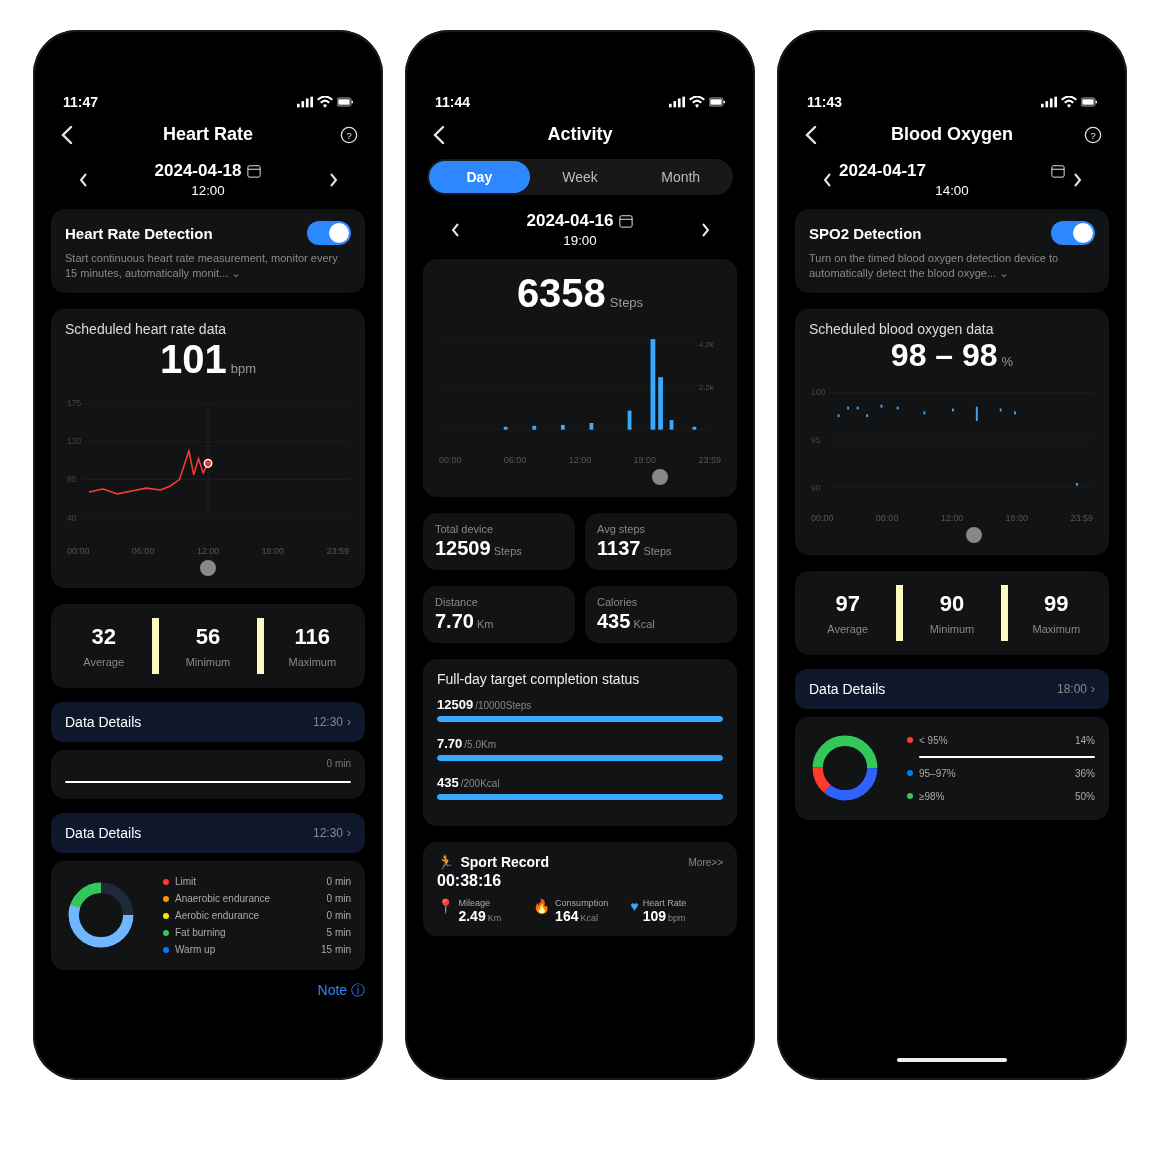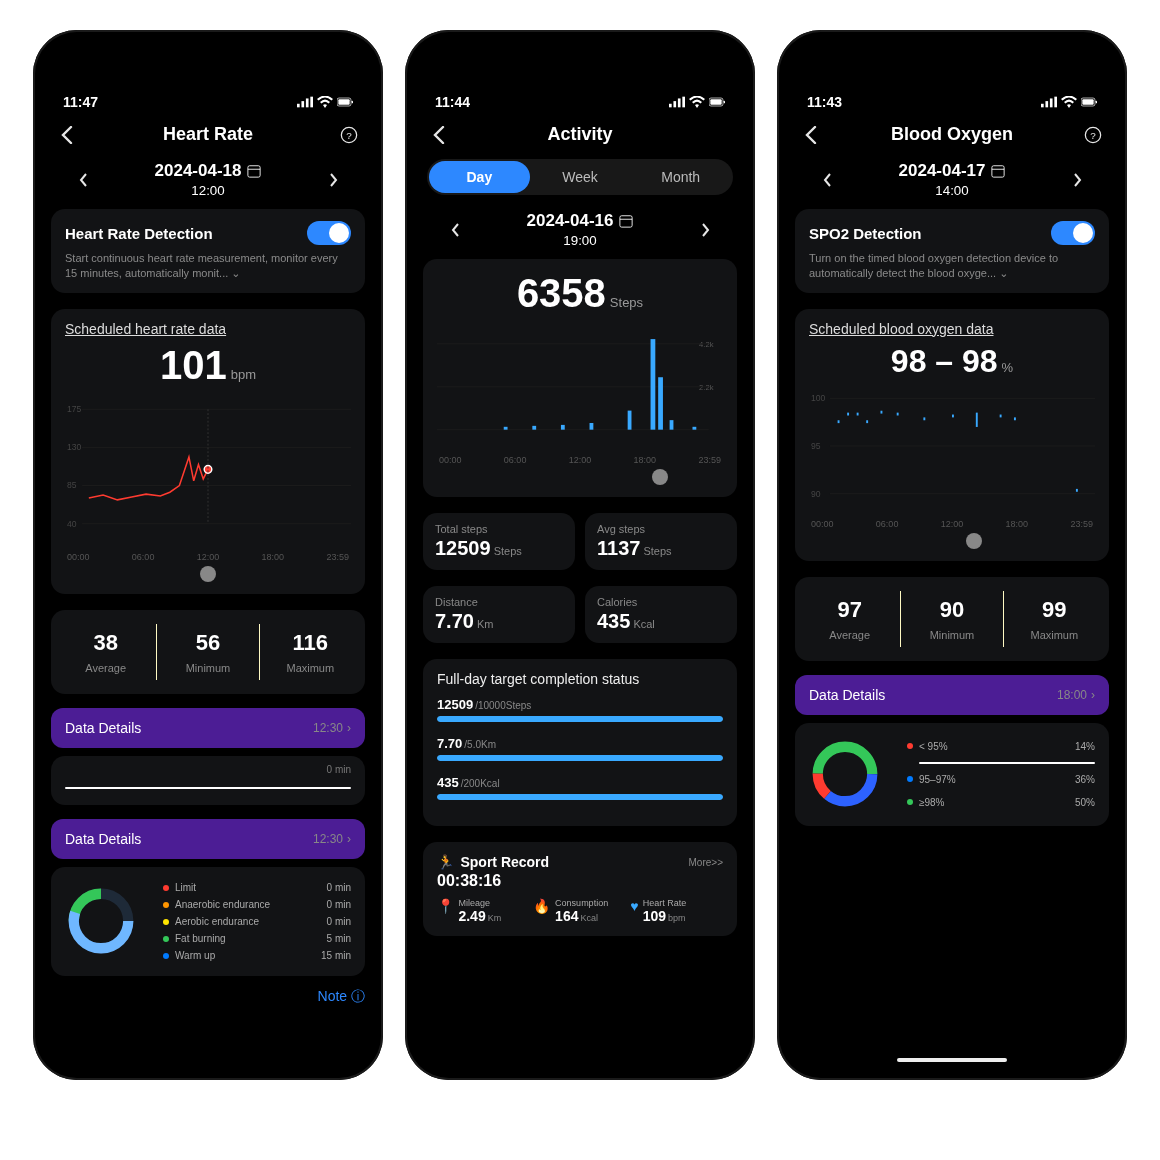--- a/index.html
+++ b/index.html
@@ -18,32 +18,32 @@
   .seg-item.active { background: #2d88ff; color: #fff; font-weight: 600; }
   .date-row { display: flex; align-items: center; justify-content: space-between; padding: 6px 20px 2px 20px; }
   .date-row .date { font-size: 17px; font-weight: 600; display: flex; align-items: center; gap: 6px; }
   .date-center { text-align: center; flex: 1; }
   .card { background: #121315; border-radius: 14px; padding: 12px 14px; margin: 8px 0; }
   .toggle-row { display: flex; justify-content: space-between; align-items: center; font-size: 15px; font-weight: 600; }
   .toggle { width: 44px; height: 24px; background: #2d88ff; border-radius: 12px; position: relative; }
   .toggle::after { content: ""; position: absolute; right: 2px; top: 2px; width: 20px; height: 20px; background: #fff; border-radius: 50%; }
   .card-desc { font-size: 11px; color: #8a8a8a; margin-top: 6px; line-height: 1.35; }
   .expand { color: #8a8a8a; font-size: 11px; }
-  .chart-header { font-size: 14px; color: #ddd; margin-bottom: 8px; text-decoration: underline; }
+  .chart-header { font-size: 14px; color: #ddd; margin-bottom: 2px; }
   .big-num { font-size: 40px; font-weight: 700; text-align: center; line-height: 1; }
   .big-num .unit { font-size: 13px; font-weight: 400; color: #999; margin-left: 4px; }
   .mini-chart { width: 100%; height: 155px; margin-top: 4px; }
   .xaxis { display: flex; justify-content: space-between; font-size: 9px; color: #555; margin-top: 4px; padding: 0 2px; }
   .slider-dot { width: 16px; height: 16px; background: #888; border-radius: 50%; margin: 4px auto 0 auto; }
   .stat3 { display: flex; }
   .stat-col { flex: 1; text-align: center; padding: 6px 0; }
-  .stat-col:not(:last-child) { border-right: 1px solid #fef9c3; }
+  .stat-col:not(:last-child) { border-right: 7px solid #fef9c3; }
   .stat-val { font-size: 22px; font-weight: 600; }
   .stat-lbl { font-size: 11px; color: #888; margin-top: 6px; }
-  .detail-row { display: flex; justify-content: space-between; align-items: center; padding: 12px 14px; background: #4c1d95; border-radius: 12px; margin: 6px 0 0 0; font-size: 14px; }
+  .detail-row { display: flex; justify-content: space-between; align-items: center; padding: 12px 14px; background: #0f172a; border-radius: 12px; margin: 6px 0 0 0; font-size: 14px; }
   .detail-row .r { color: #888; font-size: 12px; display: flex; align-items: center; gap: 4px; }
   .zone-card { display: flex; gap: 26px; align-items: center; }
   .donut { width: 72px; height: 72px; flex-shrink: 0; }
   .zone-list { flex: 1; font-size: 10px; }
   .zone-list .zrow { display: flex; justify-content: space-between; align-items: center; padding: 3px 0; color: #aaa; text-align: right; }
   .zone-list .zrow .dot { width: 6px; height: 6px; border-radius: 50%; display: inline-block; margin-right: 6px; }
   .note { text-align: right; color: #2d88ff; font-size: 14px; margin-top: 4px; }
   .grid2 { display: flex; gap: 10px; }
   .grid2 .card { flex: 1; padding: 10px 12px; }
   .small-lbl { font-size: 11px; color: #888; }
@@ -168,21 +168,21 @@
           <span>06:00</span>
           <span>12:00</span>
           <span>18:00</span>
           <span>23:59</span>
         </div>
     <div class="slider-dot"></div>
   </div>
 
   <div class="card stat3" style="padding:14px 4px;">
     <div class="stat-col">
-          <div class="stat-val">38</div>
+          <div class="stat-val">32</div>
           <div class="stat-lbl">Average</div>
         </div>
     <div class="stat-col">
           <div class="stat-val">56</div>
           <div class="stat-lbl">Minimum</div>
         </div>
     <div class="stat-col">
           <div class="stat-val">116</div>
           <div class="stat-lbl">Maximum</div>
         </div>
@@ -329,21 +329,21 @@
           <span>06:00</span>
           <span>12:00</span>
           <span>18:00</span>
           <span>23:59</span>
         </div>
     <div class="slider-dot" style="margin-left:75%;"></div>
   </div>
 
   <div class="grid2">
     <div class="card">
-      <div class="small-lbl">Total steps</div>
+      <div class="small-lbl">Total device</div>
       <div class="small-val"><span>12509</span><span class="u">Steps</span></div>
     </div>
     <div class="card">
       <div class="small-lbl">Avg steps</div>
       <div class="small-val"><span>1137</span><span class="u">Steps</span></div>
     </div>
   </div>
   <div class="grid2">
     <div class="card">
       <div class="small-lbl">Distance</div>
@@ -454,21 +454,21 @@
           </svg>
         </span>
   </div>
   <div class="date-row">
     <span class="nav-icon">
           <svg width="9" height="14" viewBox="0 0 9 14">
             <path d="M7 1 L2 7 L7 13" stroke="#fff" stroke-width="2" fill="none"></path>
           </svg>
         </span>
     <div class="date-center">
-      <div class="date" style="justify-content:center;">
+      <div class="date" style="justify-content:space-between;">
             <span>2024-04-17</span>
             <svg width="14" height="14" viewBox="0 0 16 16">
               <rect x="1" y="2" width="14" height="13" rx="2" stroke="#fff" fill="none"></rect>
               <line x1="1" y1="6" x2="15" y2="6" stroke="#fff"></line>
             </svg>
           </div>
       <small>14:00</small>
     </div>
     <span class="nav-icon">
           <svg width="9" height="14" viewBox="0 0 9 14">

